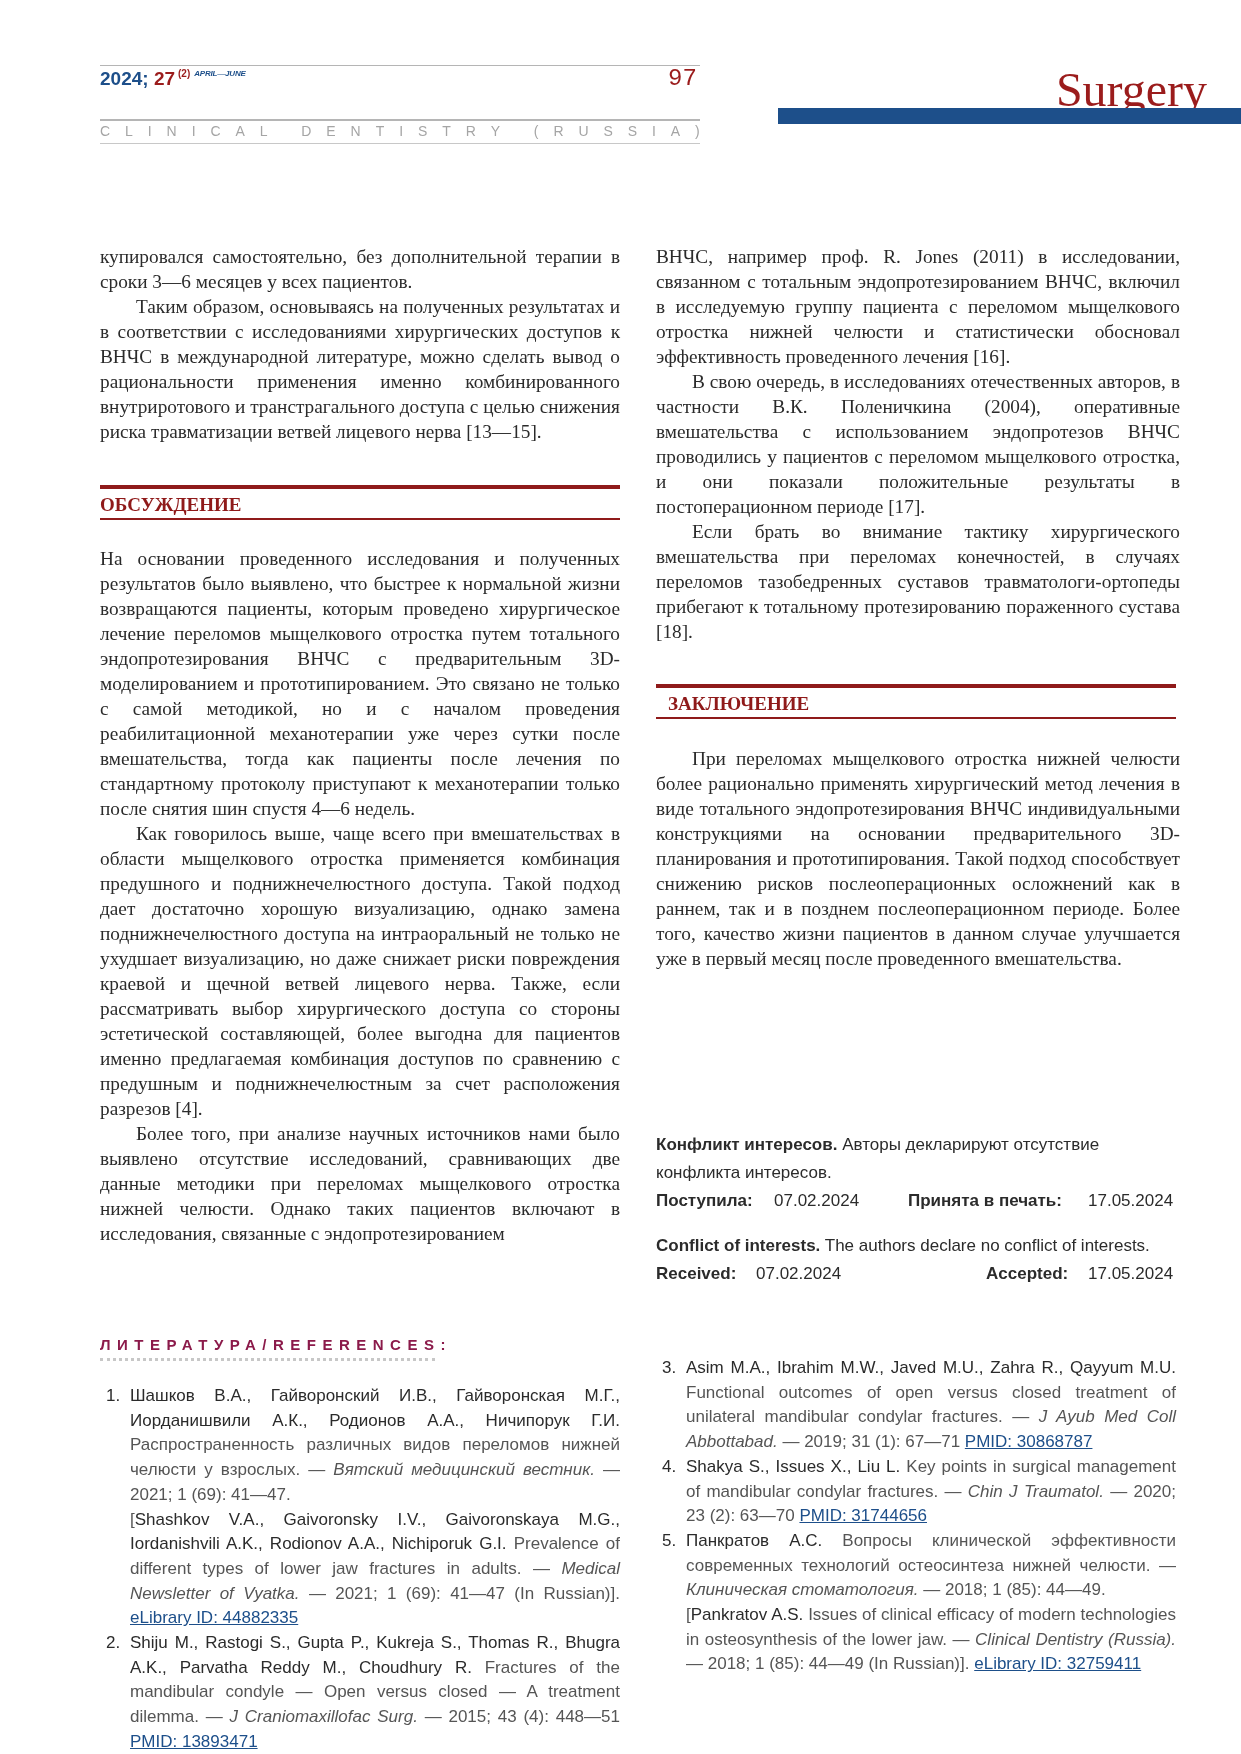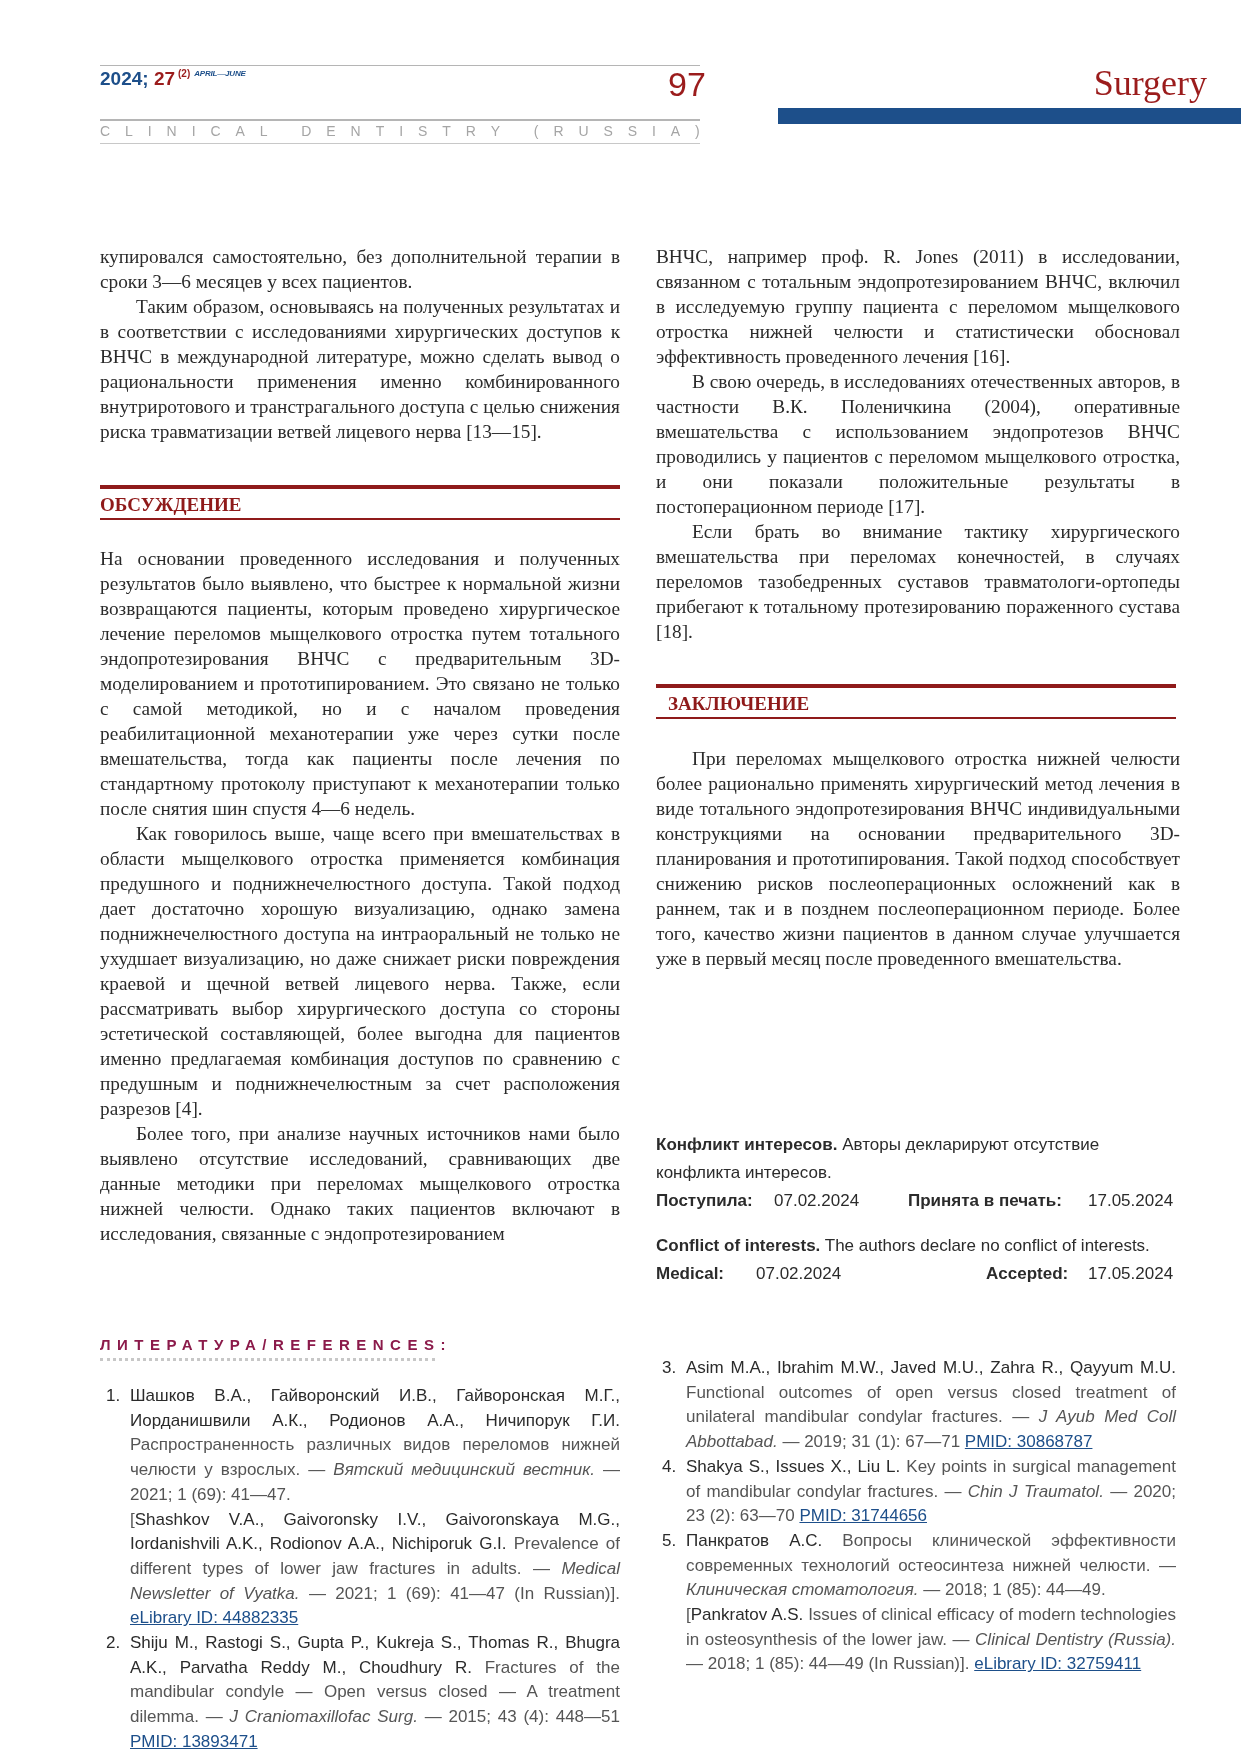--- a/index.html
+++ b/index.html
@@ -5,26 +5,26 @@
     html, body { margin: 0; padding: 0; background: #ffffff; }
     body { width: 1241px; height: 1754px; position: relative; overflow: hidden; color: #2b2b2b; }
     .abs { position: absolute; }
 
     
     .hdr-issue { left: 100px; top: 68px; font-family: "Liberation Sans", sans-serif; font-weight: bold; font-size: 19px; color: #1d4f8a; white-space: nowrap; }
     .hdr-issue .vol { color: #9b1c1c; }
     .hdr-issue sup { font-size: 10px; color: #9b1c1c; vertical-align: 8px; margin-left: 3px; }
     .hdr-issue .period { font-size: 8px; font-style: italic; color: #1d4f8a; vertical-align: 9px; margin-left: 4px; letter-spacing: -0.2px; }
     .hdr-line-top { left: 100px; top: 65px; width: 600px; height: 1px; background: #b5b5b5; }
-    .hdr-page { left: 668px; top: 65px; font-family: Liberation Sans, sans-serif; font-size: 34px; color: #9b1c1c; }
+    .hdr-page { left: 668px; top: 65px; font-family: Liberation Mono, monospace; font-size: 24px; color: #9b1c1c; }
     .hdr-line-mid { left: 100px; top: 119px; width: 600px; height: 2px; background: #b5b5b5; }
     .hdr-journal { left: 100px; top: 123px; width: 600px; font-family: "Liberation Sans", sans-serif; font-size: 14px; color: #a5a5a5; display: flex; justify-content: space-between; letter-spacing: 0; }
     .hdr-journal span { display: inline-block; }
     .hdr-line-bot { left: 100px; top: 143px; width: 600px; height: 1px; background: #c8c8c8; }
-    .hdr-section { right: 34px; top: 62px; font-family: "Liberation Serif", serif; font-size: 36px; color: #9b1c1c; }
+    .hdr-section { right: 34px; top: 62px; font-family: "Liberation Serif", serif; font-size: 48px; color: #9b1c1c; }
     .hdr-bar { left: 778px; top: 108px; width: 463px; height: 16px; background: #1d4f8a; }
 
     
     .col { font-family: "Liberation Serif", serif; font-size: 19.3px; line-height: 25px; color: #2b2b2b; text-align: justify; margin-top: 16px; }
     .col p { margin: 0; }
     .col p.ind { text-indent: 36px; }
     .col-left { left: 100px; top: 228px; width: 520px; }
     .col-right { left: 656px; top: 228px; width: 524px; }
 
     .sec { font-family: "Liberation Serif", serif; font-weight: bold; font-size: 19px; color: #8f1a1a; position: absolute; }
@@ -124,21 +124,21 @@
     <b style="width:118px;">Поступила:</b>
     <span style="width:134px;">07.02.2024</span>
     <b style="width:180px;">Принята в печать:</b>
     <span>17.05.2024</span>
   </div>
 </div>
 
 <div class="abs meta" style="left:656px; top:1232px; width:520px;">
   <div><b>Conflict of interests.</b> <span>The authors declare no conflict of interests.</span></div>
   <div class="meta-row">
-    <b style="width:100px;">Medical:</b>
+    <b style="width:100px;">Received:</b>
     <span style="width:230px;">07.02.2024</span>
     <b style="width:102px;">Accepted:</b>
     <span>17.05.2024</span>
   </div>
 </div>
 
 <div class="abs ref-title">ЛИТЕРАТУРА/REFERENCES:</div>
 <div class="abs ref-dots"></div>
 
 <div class="abs refs" style="left:100px; top:1384px; width:520px;">

